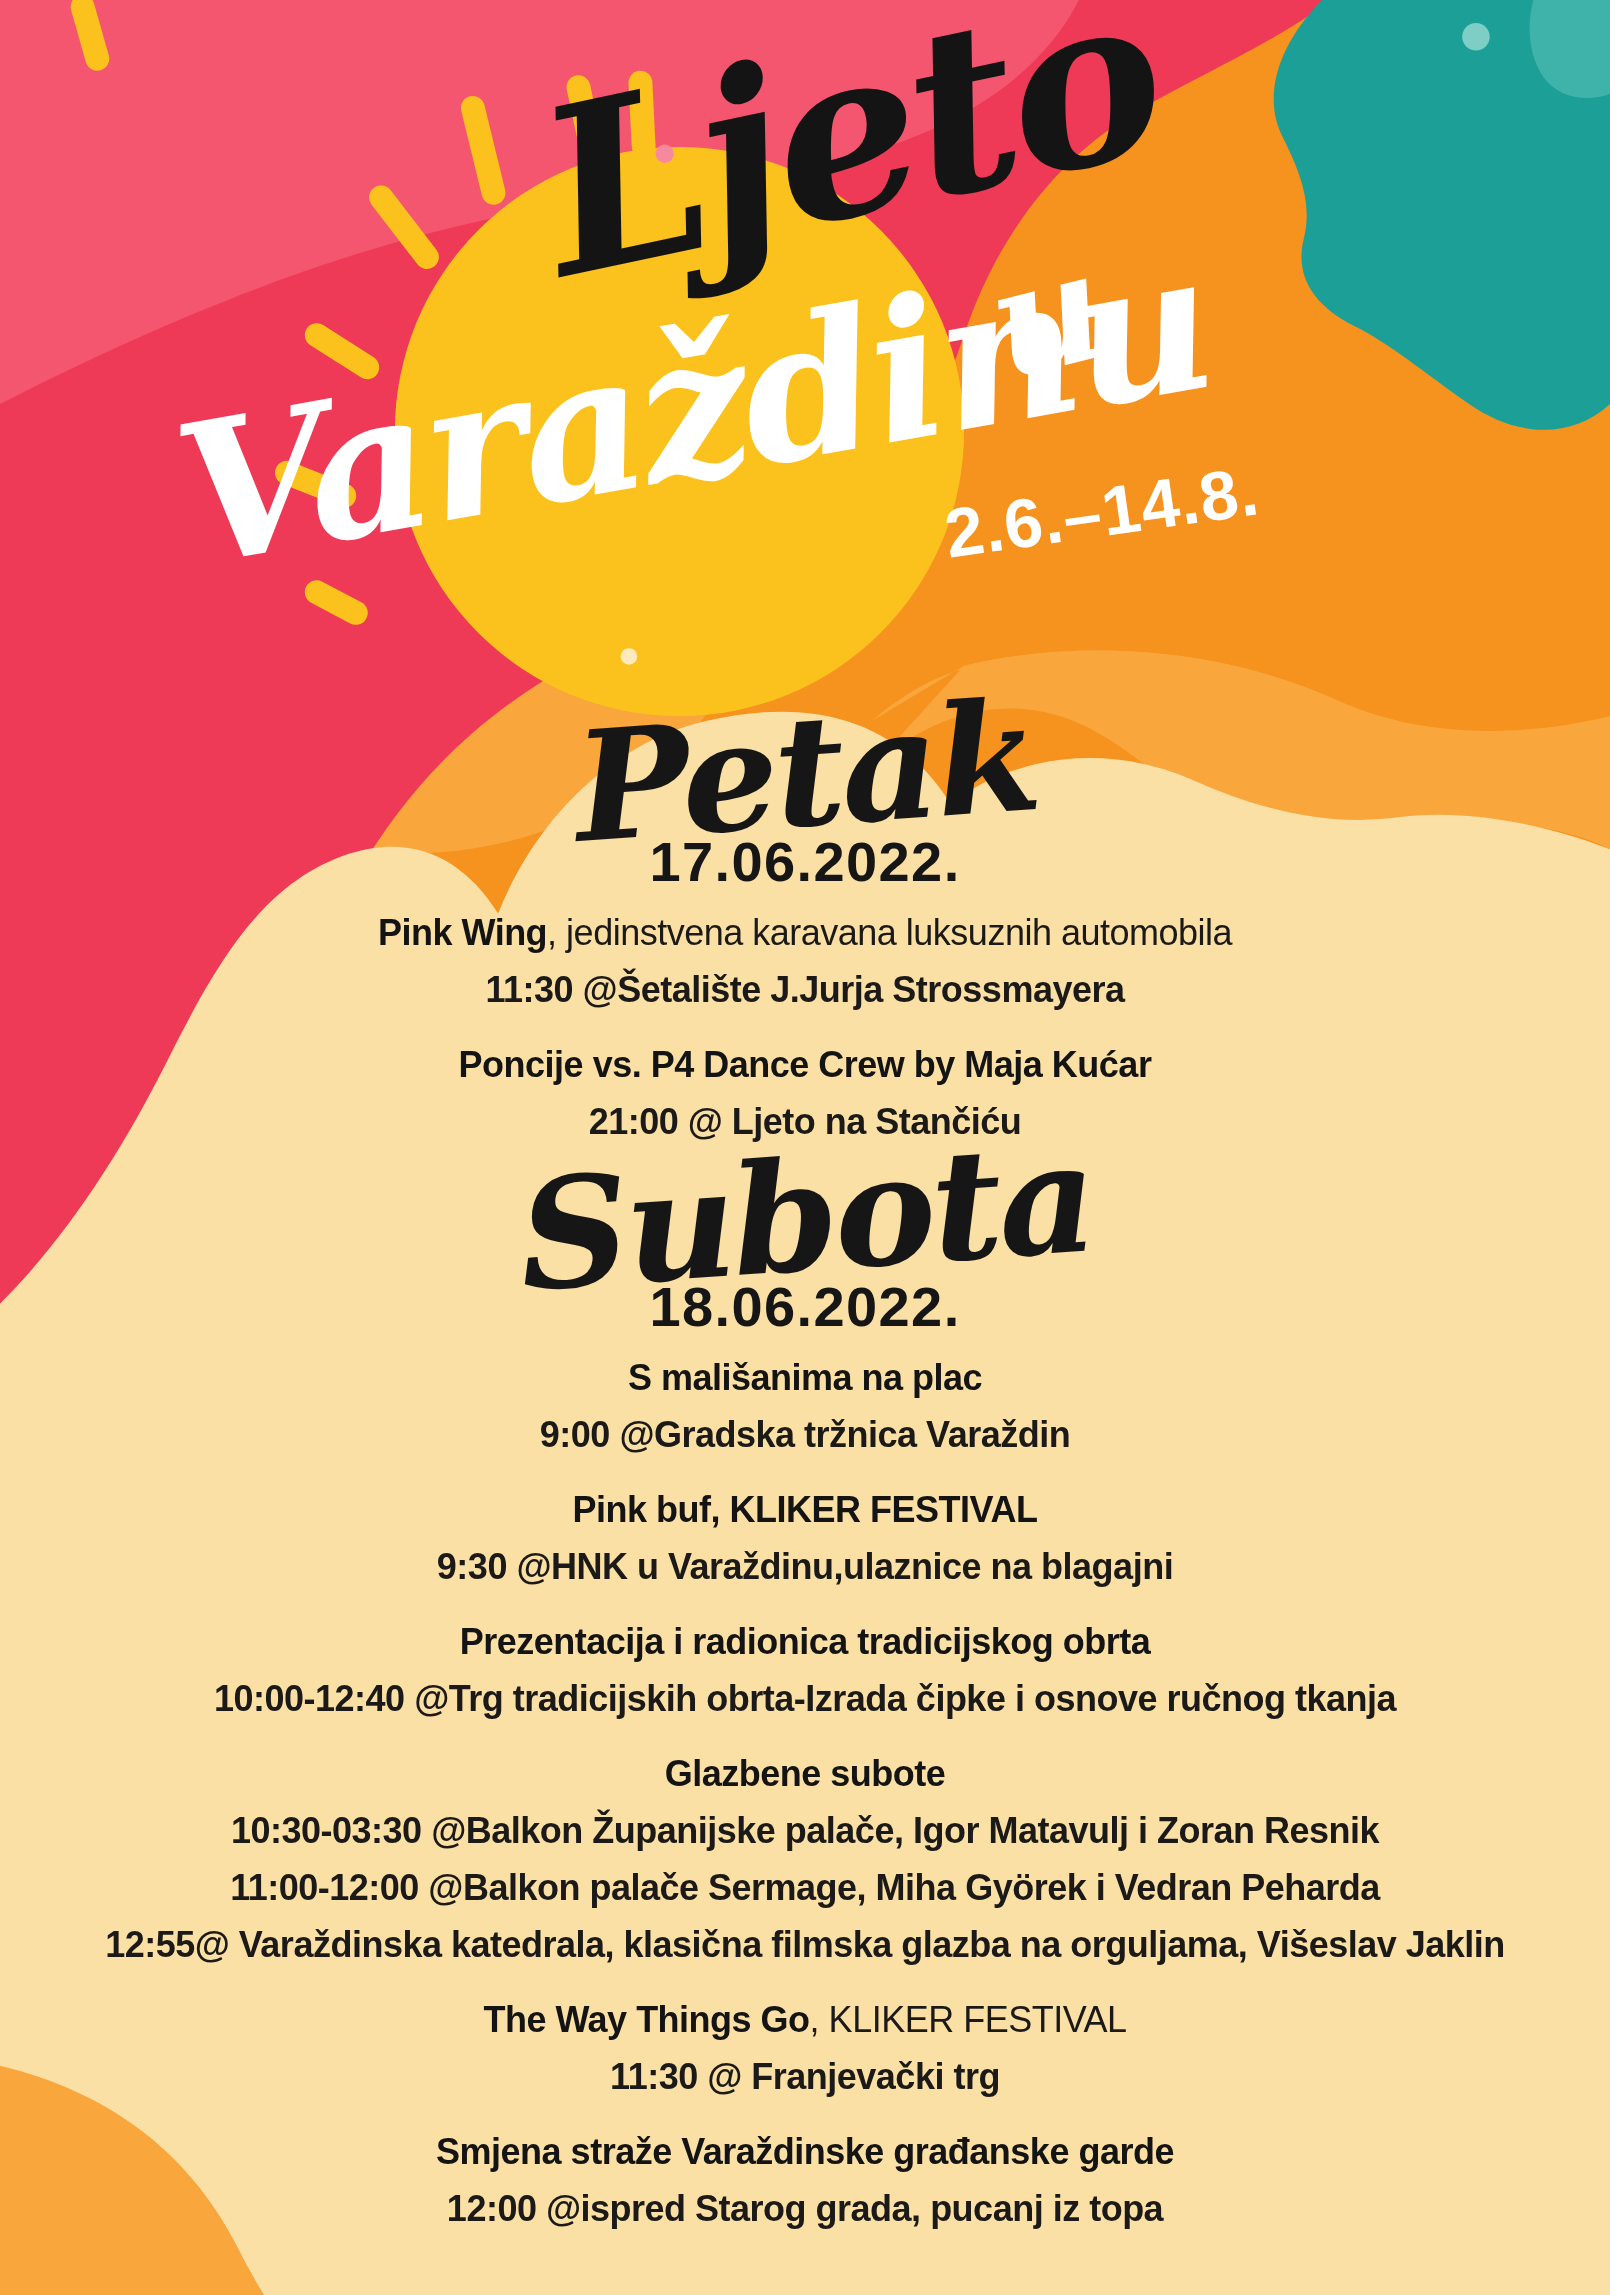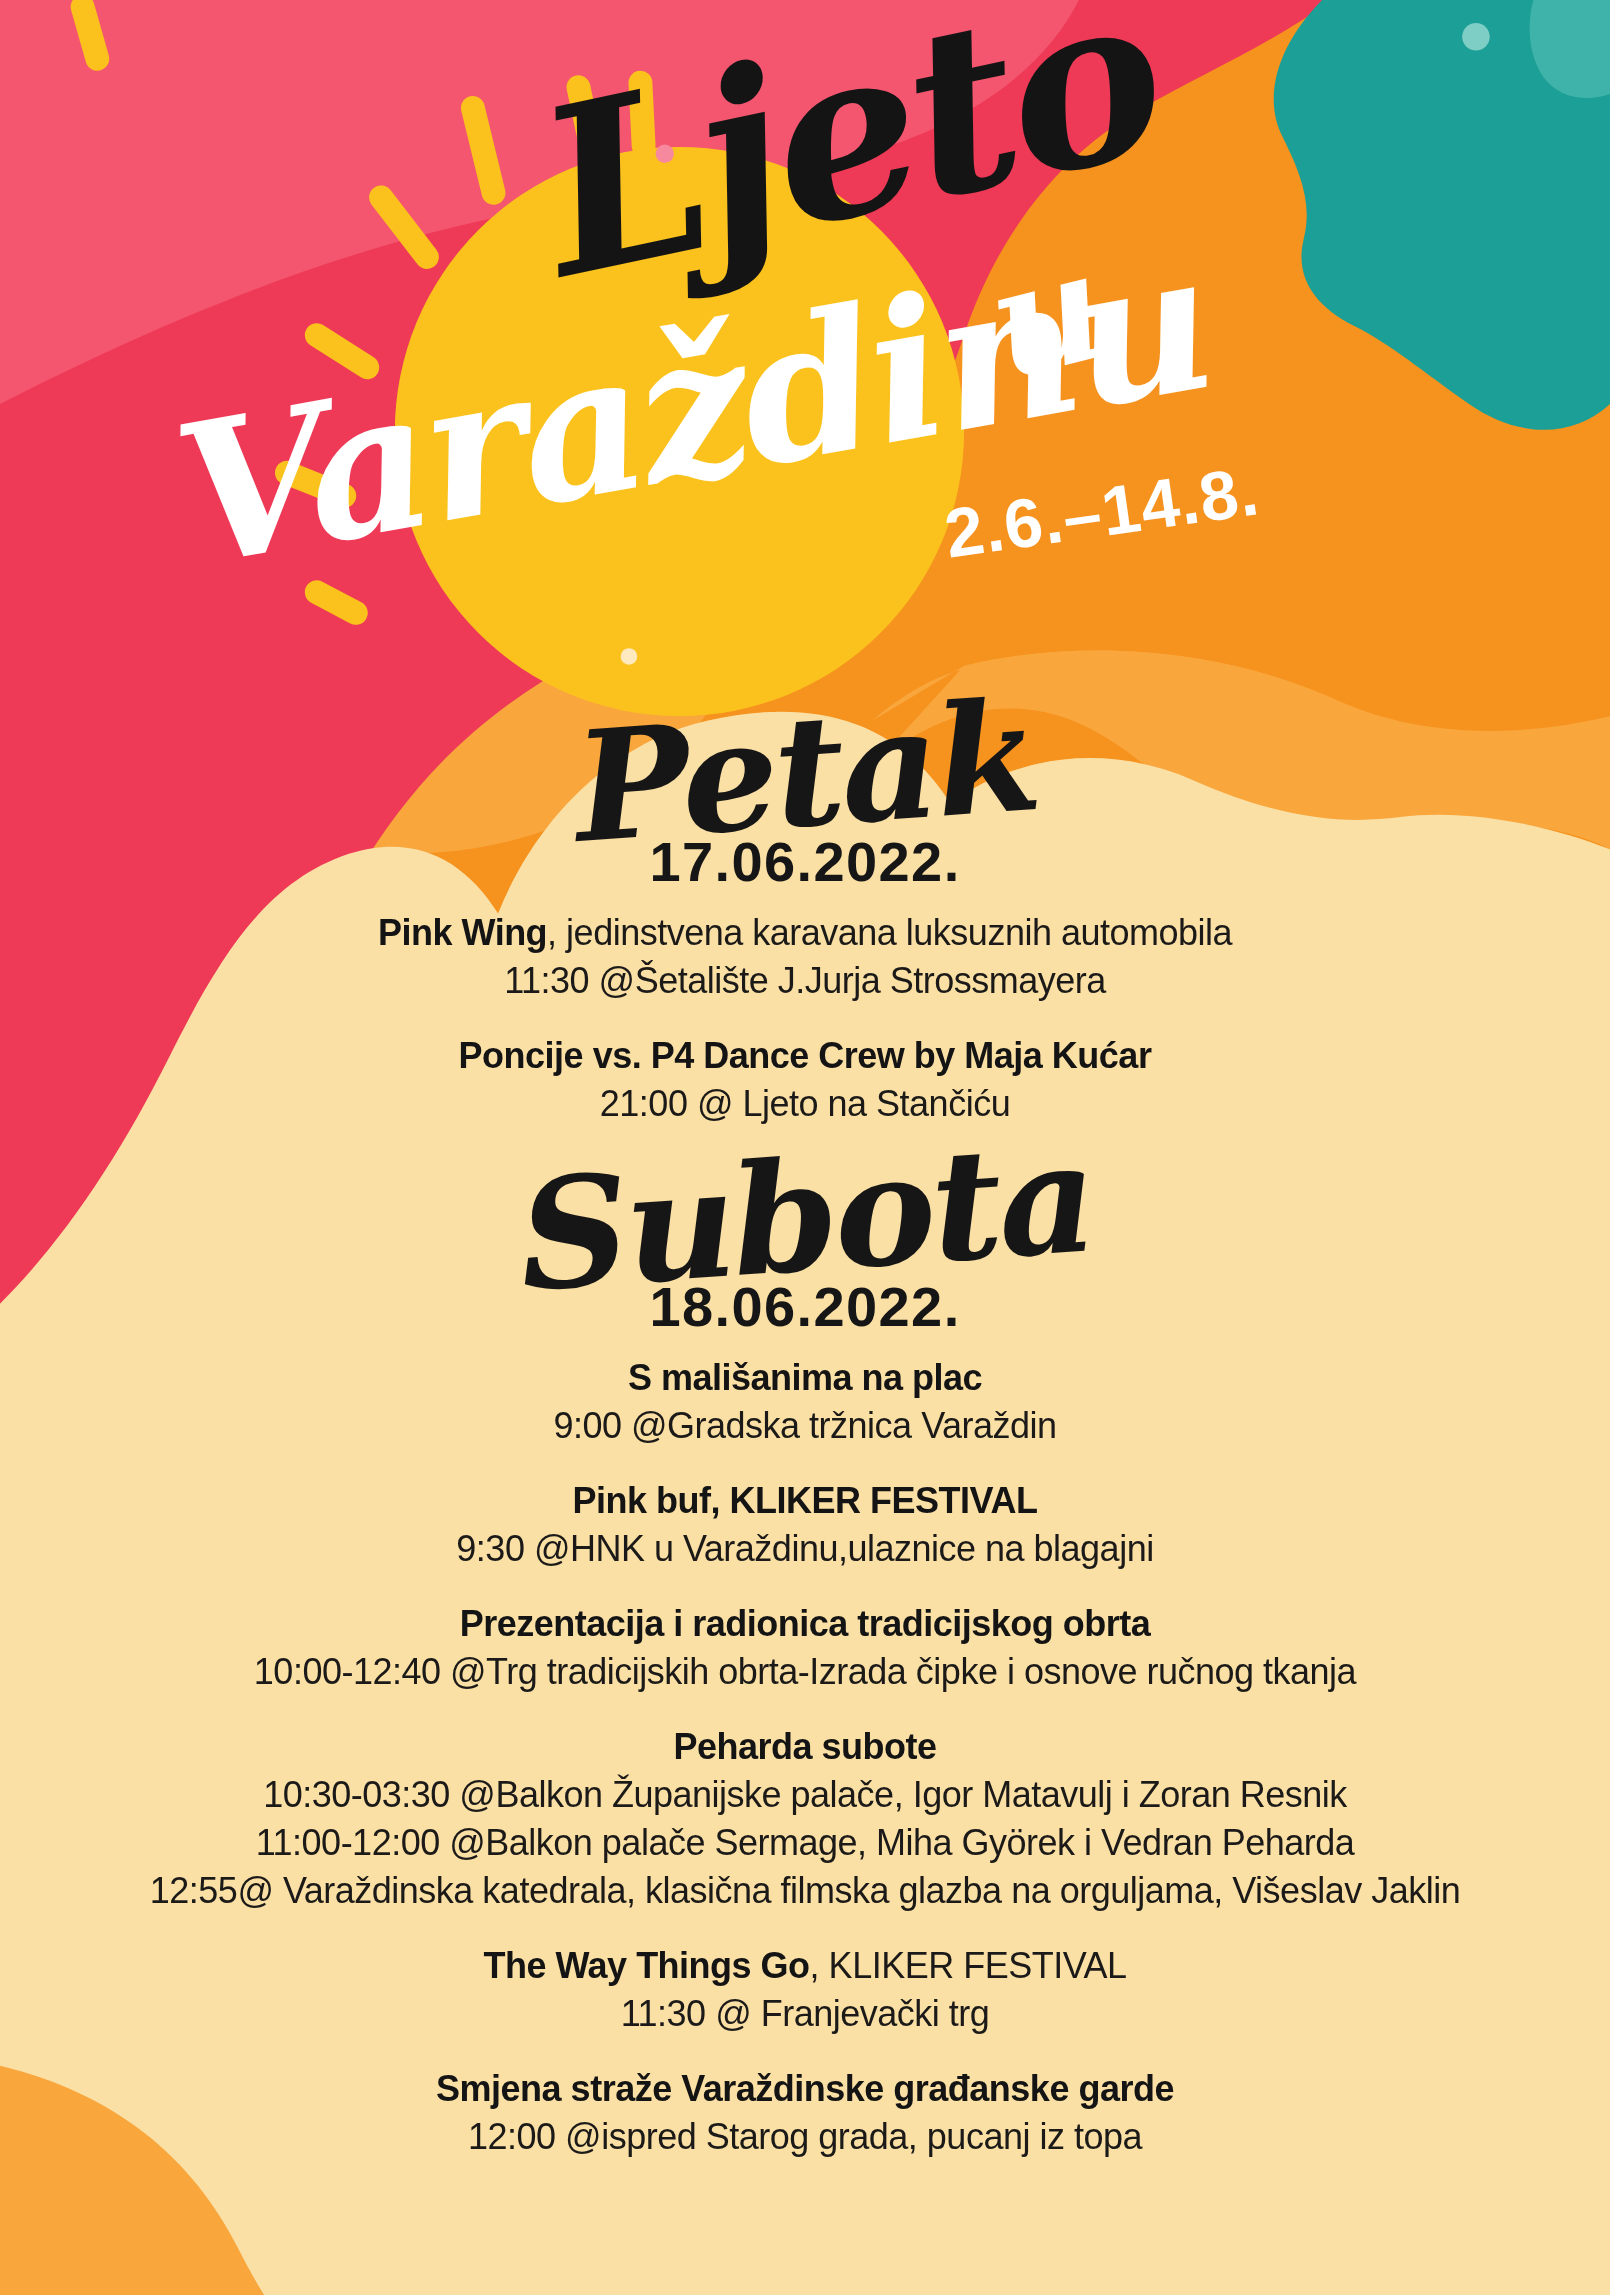--- a/index.html
+++ b/index.html
@@ -53,21 +53,21 @@
   .day-date{
     margin-top:-25px; font-weight:700; font-size:56px; letter-spacing:1.4px;
     line-height:55px; color:#161616;
   }
   .events{margin-top:20.7px;}
   .event{margin-top:27px;}
   .event:first-child{margin-top:0;}
   .event-line{font-size:36px; line-height:48px; letter-spacing:-0.5px; color:#1b1a18;}
   .event-title{font-weight:400;}
   .event-title .t-bold{font-weight:700; letter-spacing:-0.5px; color:#141414;}
-  .event-detail{font-weight:400;}
+  .event-detail{font-weight:700;margin-top:9px;}
 </style>
 </head>
 <body>
 
 <div class="poster">
 
   <svg class="bg-art" viewBox="0 0 3507 6106" preserveAspectRatio="none" aria-hidden="true">
 
     <rect x="0" y="0" width="3507" height="6106" fill="var(--bg-orange)"></rect>
 
@@ -178,21 +178,21 @@
   <div class="event-line event-detail">9:30 @HNK u Varaždinu,ulaznice na blagajni</div>
           </div>
           <div class="event">
     <div class="event-line event-title">
       <span class="t-bold">Prezentacija i radionica tradicijskog obrta</span><span class="t-rest"></span>
     </div>
   <div class="event-line event-detail">10:00-12:40 @Trg tradicijskih obrta-Izrada čipke i osnove ručnog tkanja</div>
           </div>
           <div class="event">
     <div class="event-line event-title">
-      <span class="t-bold">Peharda subote</span><span class="t-rest"></span>
+      <span class="t-bold">Glazbene subote</span><span class="t-rest"></span>
     </div>
   <div class="event-line event-detail">10:30-03:30 @Balkon Županijske palače, Igor Matavulj i Zoran Resnik</div>
             <div class="event-line event-detail">11:00-12:00 @Balkon palače Sermage, Miha Györek i Vedran Peharda</div>
             <div class="event-line event-detail">12:55@ Varaždinska katedrala, klasična filmska glazba na orguljama, Višeslav Jaklin</div>
           </div>
           <div class="event">
     <div class="event-line event-title">
       <span class="t-bold">The Way Things Go</span><span class="t-rest">, KLIKER FESTIVAL</span>
     </div>
   <div class="event-line event-detail">11:30 @ Franjevački trg</div>

